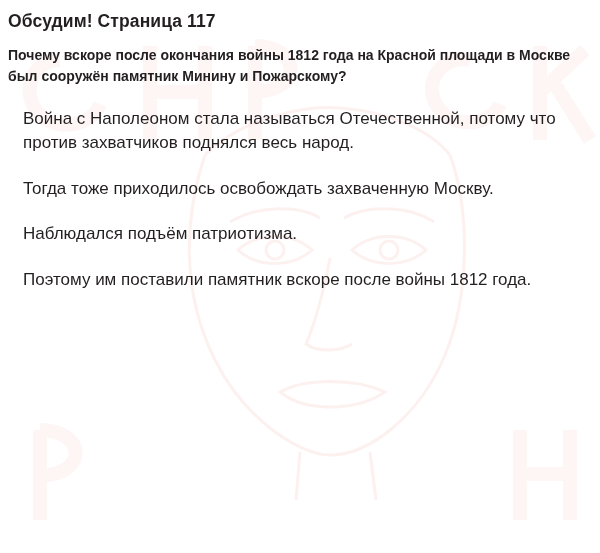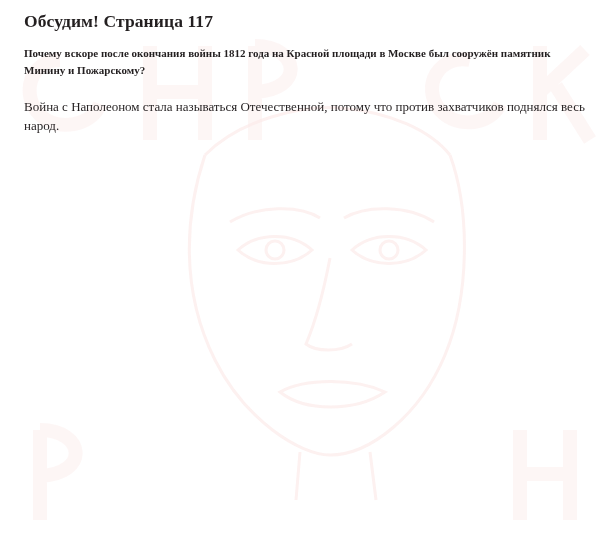--- a/index.html
+++ b/index.html
@@ -22,41 +22,40 @@
     top: 0;
     width: 600px;
     height: 553px;
     pointer-events: none;
     z-index: 0;
     opacity: 0.30;
   }
   .content {
     position: relative;
     z-index: 1;
-    padding: 10px 12px 0 24px;
+    padding: 10px 12px 0 8px;
     box-sizing: border-box;
-    font-family: Liberation Serif, serif;
   }
   .doc-heading {
     font-size: 17.5px;
     font-weight: bold;
     line-height: 1.28;
     margin: 0 0 13px 0;
     letter-spacing: 0.1px;
   }
   .doc-question {
-    font-size: 11px;
+    font-size: 14px;
     font-weight: bold;
     line-height: 1.47;
     margin: 0 0 20px 0;
   }
   .doc-para {
-    font-size: 13px;
+    font-size: 17px;
     line-height: 1.45;
-    margin: 0 0 21px 0;
+    margin: 0 0 21px 15px;
   }
   .doc-para:last-child {
     margin-bottom: 0;
   }
 </style>
 </head>
 <body>
 
 <div class="watermark">
   <svg width="600" height="553" viewBox="0 0 600 553" xmlns="http://www.w3.org/2000/svg">
@@ -89,13 +88,16 @@
       <path d="M40 430 L40 520 M40 430 C85 430, 90 474, 40 476"></path>
       <path d="M520 430 L520 520 M520 474 L570 474 M570 430 L570 520"></path>
     </g>
   </svg>
 </div>
 
 <div class="content">
   <h1 class="doc-heading">Обсудим! Страница 117</h1>
   <p class="doc-question">Почему вскоре после окончания войны 1812 года на Красной площади в Москве был сооружён памятник Минину и Пожарскому?</p>
   <p class="doc-para">Война с Наполеоном стала называться Отечественной, потому что против захватчиков поднялся весь народ.</p>
+  <p class="doc-para">Тогда тоже приходилось освобождать захваченную Москву.</p>
+  <p class="doc-para">Наблюдался подъём патриотизма.</p>
+  <p class="doc-para">Поэтому им поставили памятник вскоре после войны 1812 года.</p>
 </div>
 
 </body></html>

